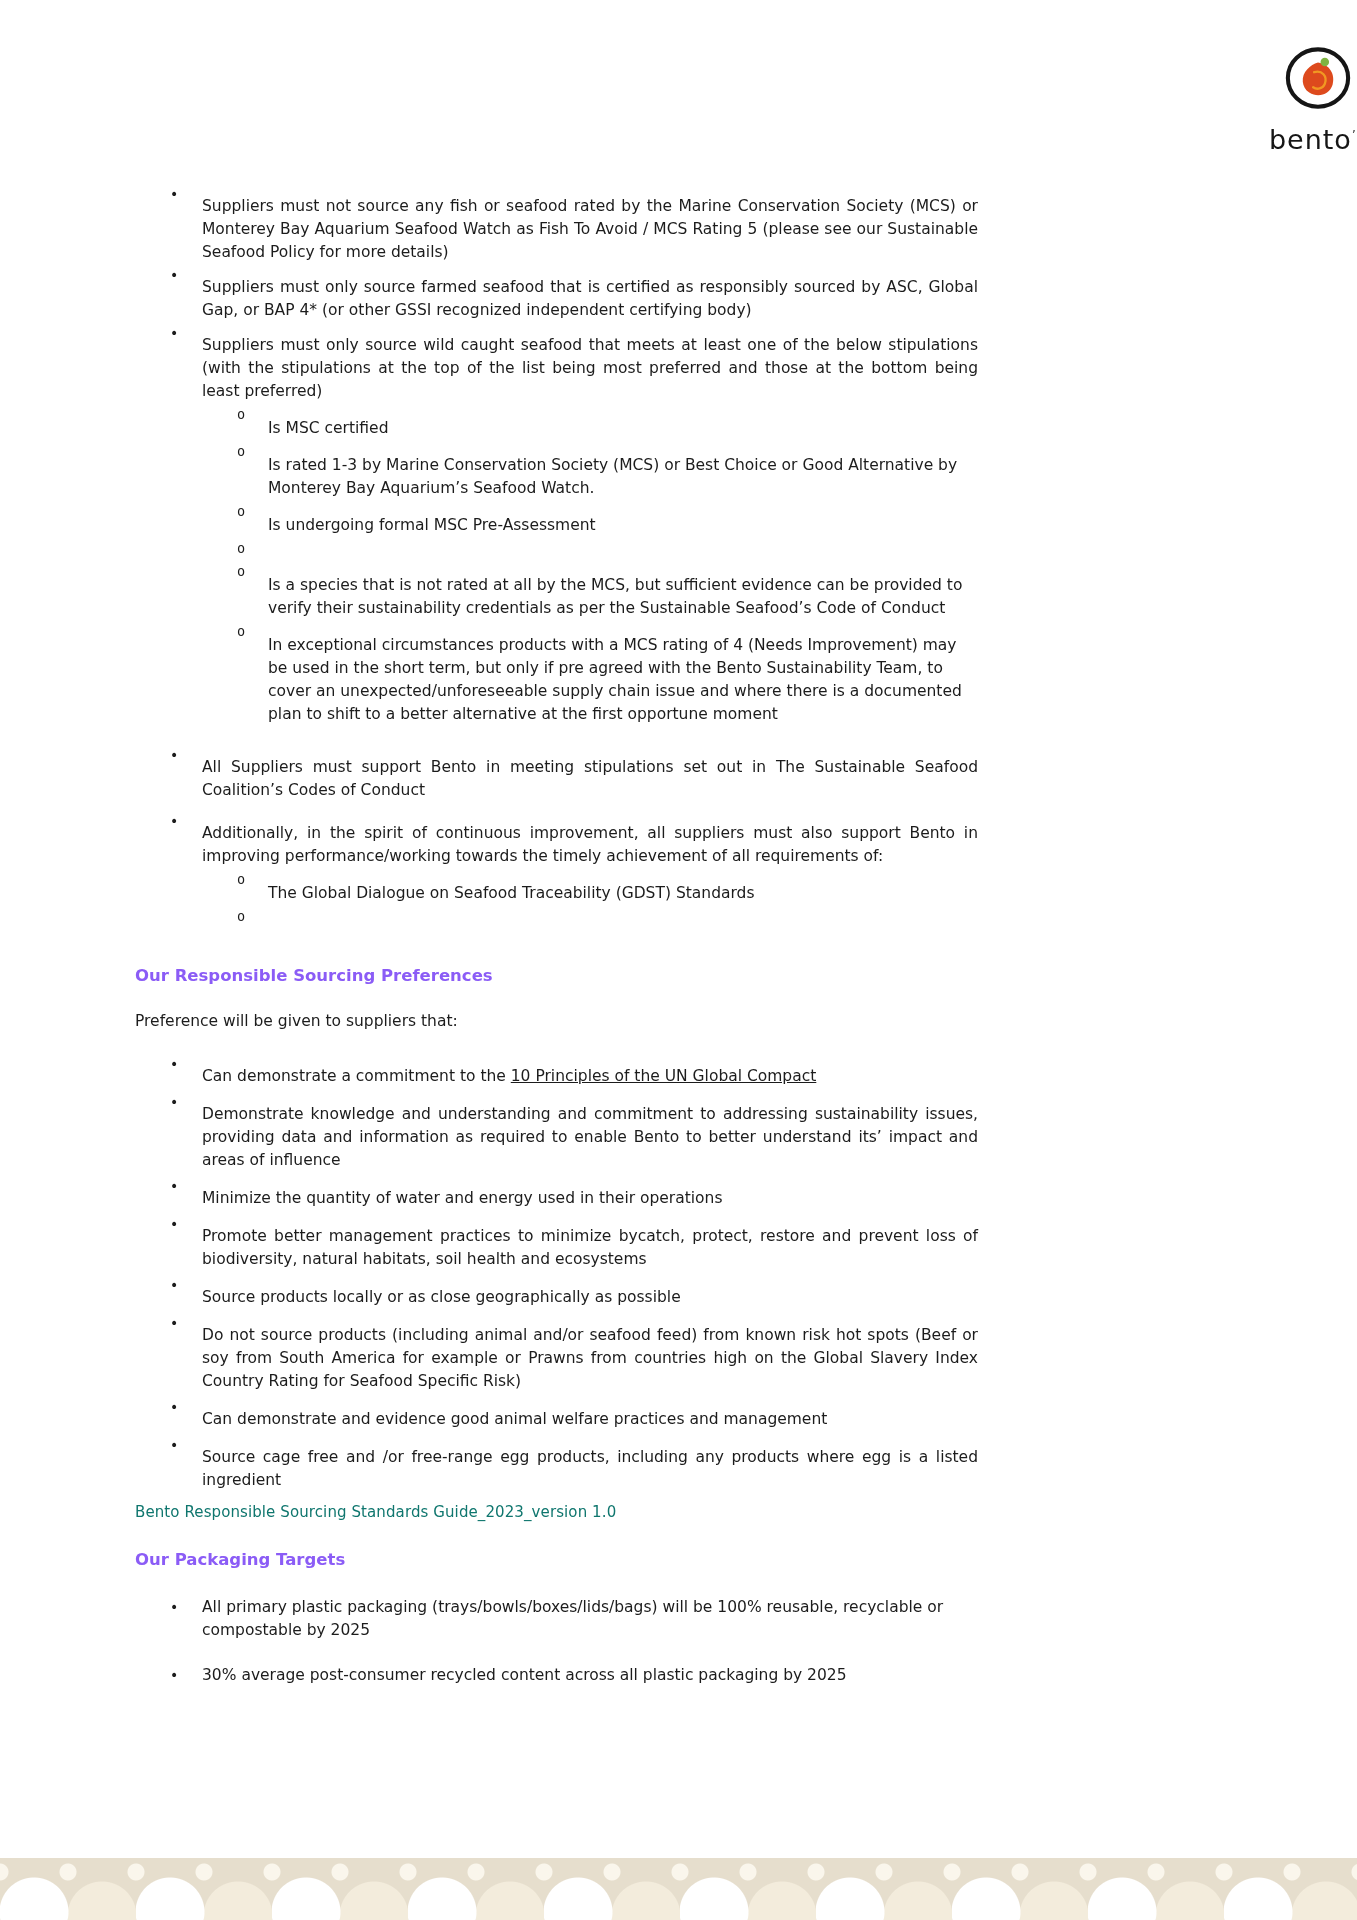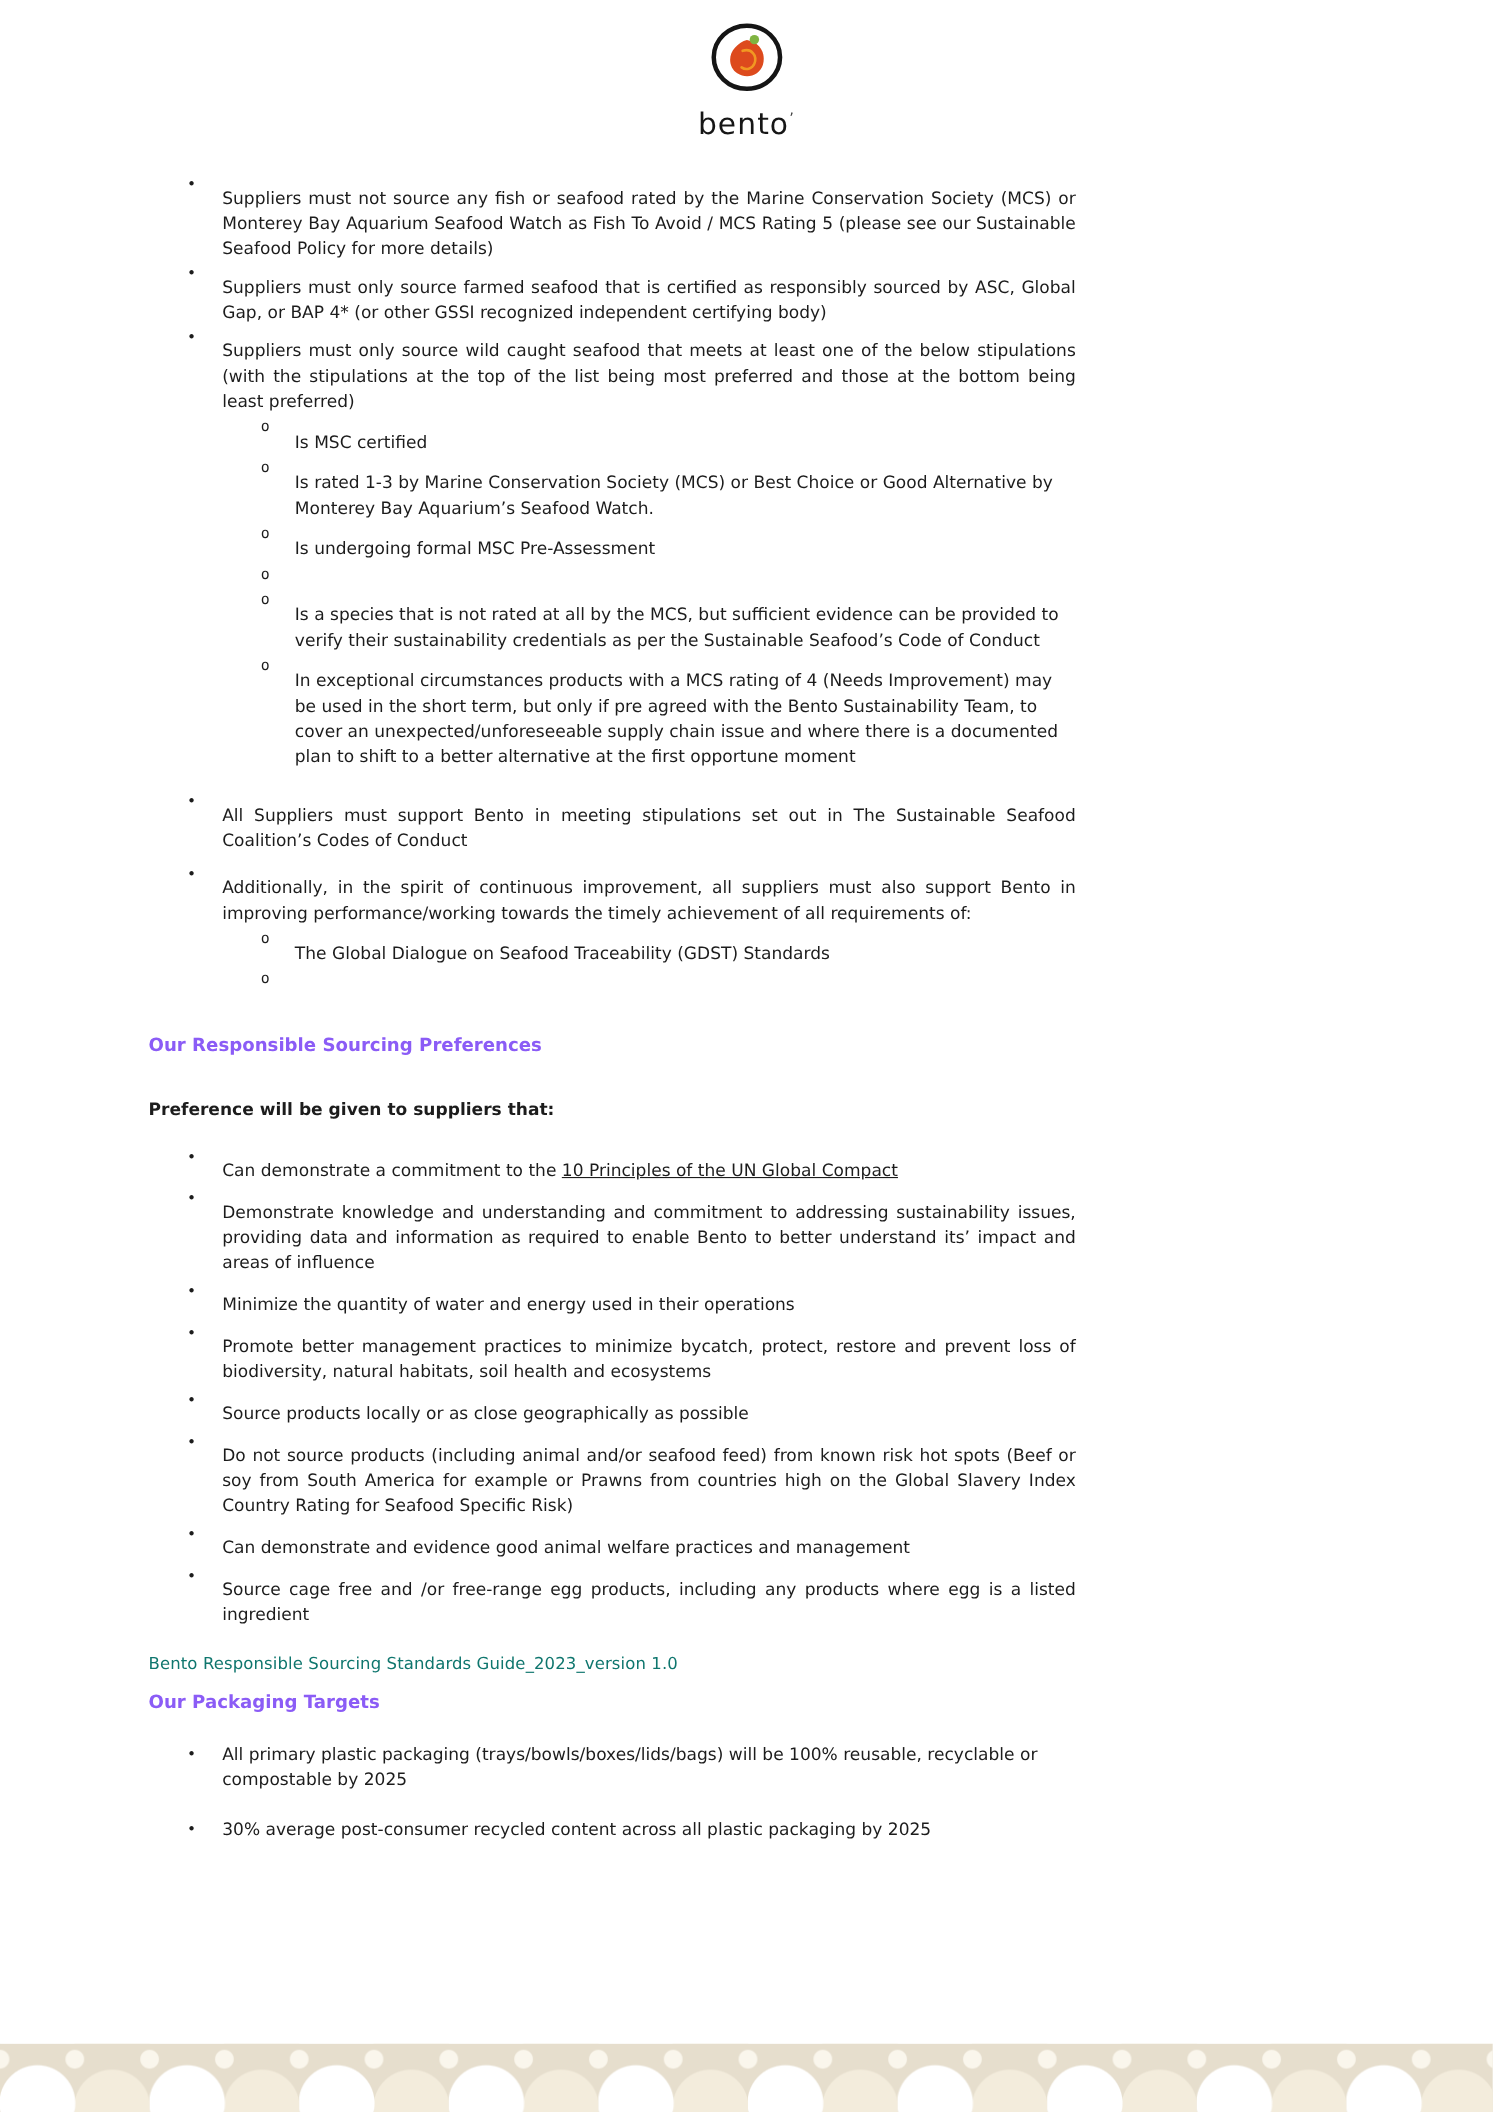--- a/index.html
+++ b/index.html
@@ -3,21 +3,21 @@
 <meta charset="utf-8">
 <style>
   * { box-sizing: border-box; }
   html, body { margin: 0; padding: 0; }
   body {
     width: 1357px; height: 1920px; position: relative;
     background: #ffffff; overflow: hidden;
     font-family: "DejaVu Sans", "Liberation Sans", sans-serif;
     color: #1c1c1c;
   }
-  .logo-wrap { padding-top: 18px; text-align: center; }
+  .logo-wrap { padding-top: 44px; text-align: right; }
   .brand {
     font-size: 27px; letter-spacing: 1px; color: #161616; margin-top: 2px;
     line-height: 30px; font-weight: 400;
   }
   .brand-mark { font-size: 13px; vertical-align: 10px; color: #444; }
   .content {
     width: 843px; margin: 28px 0 0 135px;
     font-size: 15.5px; line-height: 23px;
   }
   .b1 { display: flex; }
@@ -31,21 +31,21 @@
   }
   .b2 .txt { flex: 1; margin-top: 14px; }
   .mt18 { margin-top: 18px; }
   .mt8  { margin-top: 8px; }
   .pref-item { margin-bottom: 3px; }
   h2.sec {
     font-size: 16.5px; font-weight: bold; color: #8b5cf6;
     margin: 36px 0 0 0; line-height: 24px;
   }
   .sec-packaging { margin-top: 56px !important; }
-  .intro { margin-top: 36px; font-weight: bold; }
+  .intro { margin-top: 22px; }
   .first-after-intro { margin-top: 20px; }
   .pack-item1 { margin-top: 24px; }
   .pack-item2 { margin-top: 22px; }
   a.doclink { color: #1c1c1c; text-decoration: underline; cursor: pointer; }
   .footer {
     position: absolute; left: 135px; top: 1503px;
     font-size: 15px; color: #0f766e; letter-spacing: 0.1px;
   }
   .deco {
     position: absolute; bottom: 0; left: 0; width: 100%; height: 62px;

